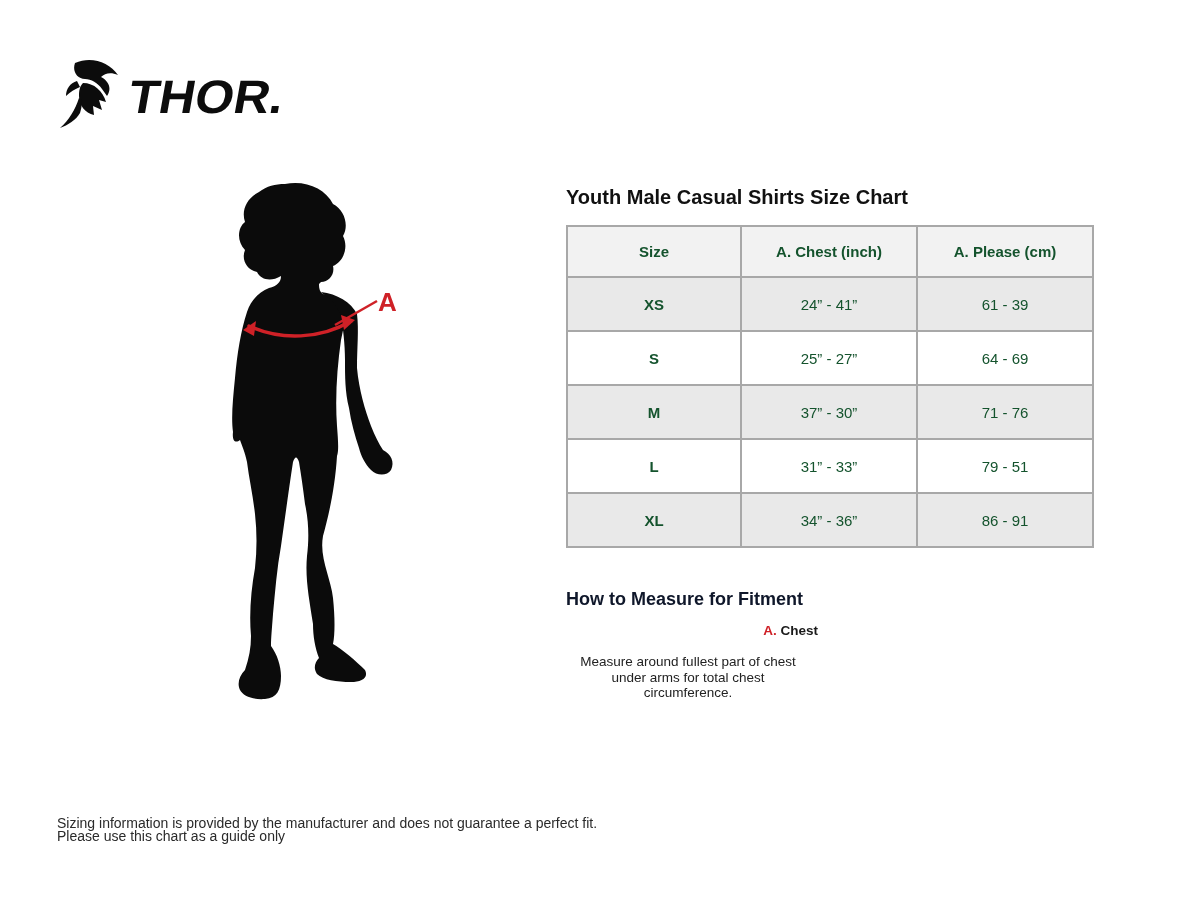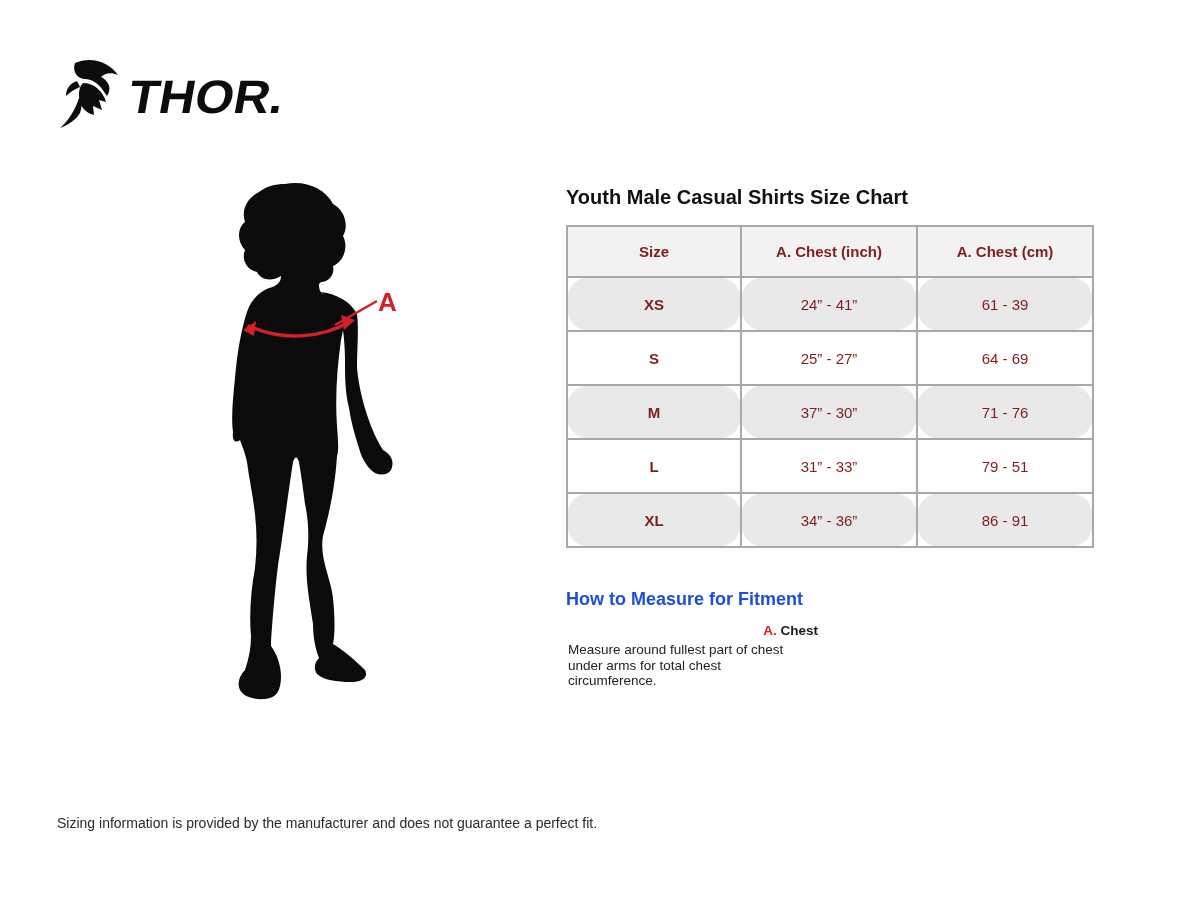--- a/index.html
+++ b/index.html
@@ -19,32 +19,32 @@
   .figure-svg { position: absolute; left: 185px; top: 178px; width: 260px; height: 530px; }
 
   
   .content { position: absolute; left: 566px; top: 186px; width: 526px; }
   .chart-title { position: absolute; top: 0; left: 0; font-size: 20px; font-weight: bold; color: #111; white-space: nowrap; }
 
   table.size-chart { position: absolute; top: 39px; left: 0; width: 526px;
                      border-collapse: collapse; table-layout: fixed; }
   table.size-chart th, table.size-chart td {
       border: 2px solid #a8a8a8; text-align: center; vertical-align: middle;
-      font-size: 15px; color: #7f1d1d; }
+      font-size: 15px; color: #14532d; }
   table.size-chart th { height: 51px; font-weight: bold; background: #f2f2f2; }
-  table.size-chart td { height: 54px; font-weight: normal; background: #ffffff; border-radius: 23px; }
+  table.size-chart td { height: 54px; font-weight: normal; background: #ffffff; }
   table.size-chart tr.alt td { background: #e9e9e9; }
   table.size-chart td.size-col { font-weight: bold; }
   col.c1 { width: 174px; } col.c2 { width: 176px; } col.c3 { width: 176px; }
 
-  .howto-title { position: absolute; top: 403px; left: 0; font-size: 18px; font-weight: bold; color: #1d4ed8; white-space: nowrap; }
+  .howto-title { position: absolute; top: 403px; left: 0; font-size: 18px; font-weight: bold; color: #0f172a; white-space: nowrap; }
   .measure-item { position: absolute; top: 437px; left: 2px; width: 250px; }
   .measure-key { font-size: 13.5px; font-weight: bold; text-align: right; }
   .measure-key .red { color: #cf2127; }
-  .measure-desc { margin-top: 4px; font-size: 13.5px; line-height: 15.5px; color: #222; width: 240px; }
+  .measure-desc { margin-top: 16px; font-size: 13.5px; line-height: 15.5px; color: #222; width: 240px; text-align: center; }
 
   
   .disclaimer { position: absolute; left: 57px; top: 817px; font-size: 14px; line-height: 13px; color: #2a2a2a; }
 </style>
 </head>
 <body>
 
 <div class="canvas">
 
   <div class="logo">
@@ -136,21 +136,21 @@
     <table class="size-chart">
       <colgroup>
           <col class="c1">
           <col class="c2">
           <col class="c3">
         </colgroup>
       <thead>
         <tr>
           <th>Size</th>
           <th>A. Chest (inch)</th>
-          <th>A. Chest (cm)</th>
+          <th>A. Please (cm)</th>
         </tr>
       </thead>
       <tbody>
         <tr class="alt">
           <td class="size-col">XS</td>
           <td>24” - 41”</td>
           <td>61 - 39</td>
         </tr>
         <tr>
           <td class="size-col">S</td>
@@ -181,15 +181,16 @@
       <div class="measure-key">
         <span class="red">A.</span>
         <span>Chest</span>
       </div>
       <div class="measure-desc">Measure around fullest part of chest under arms for total chest circumference.</div>
     </div>
   </div>
 
   <div class="disclaimer">
     <div>Sizing information is provided by the manufacturer and does not guarantee a perfect fit.</div>
+    <div>Please use this chart as a guide only</div>
   </div>
 
 </div>
 
 </body></html>

